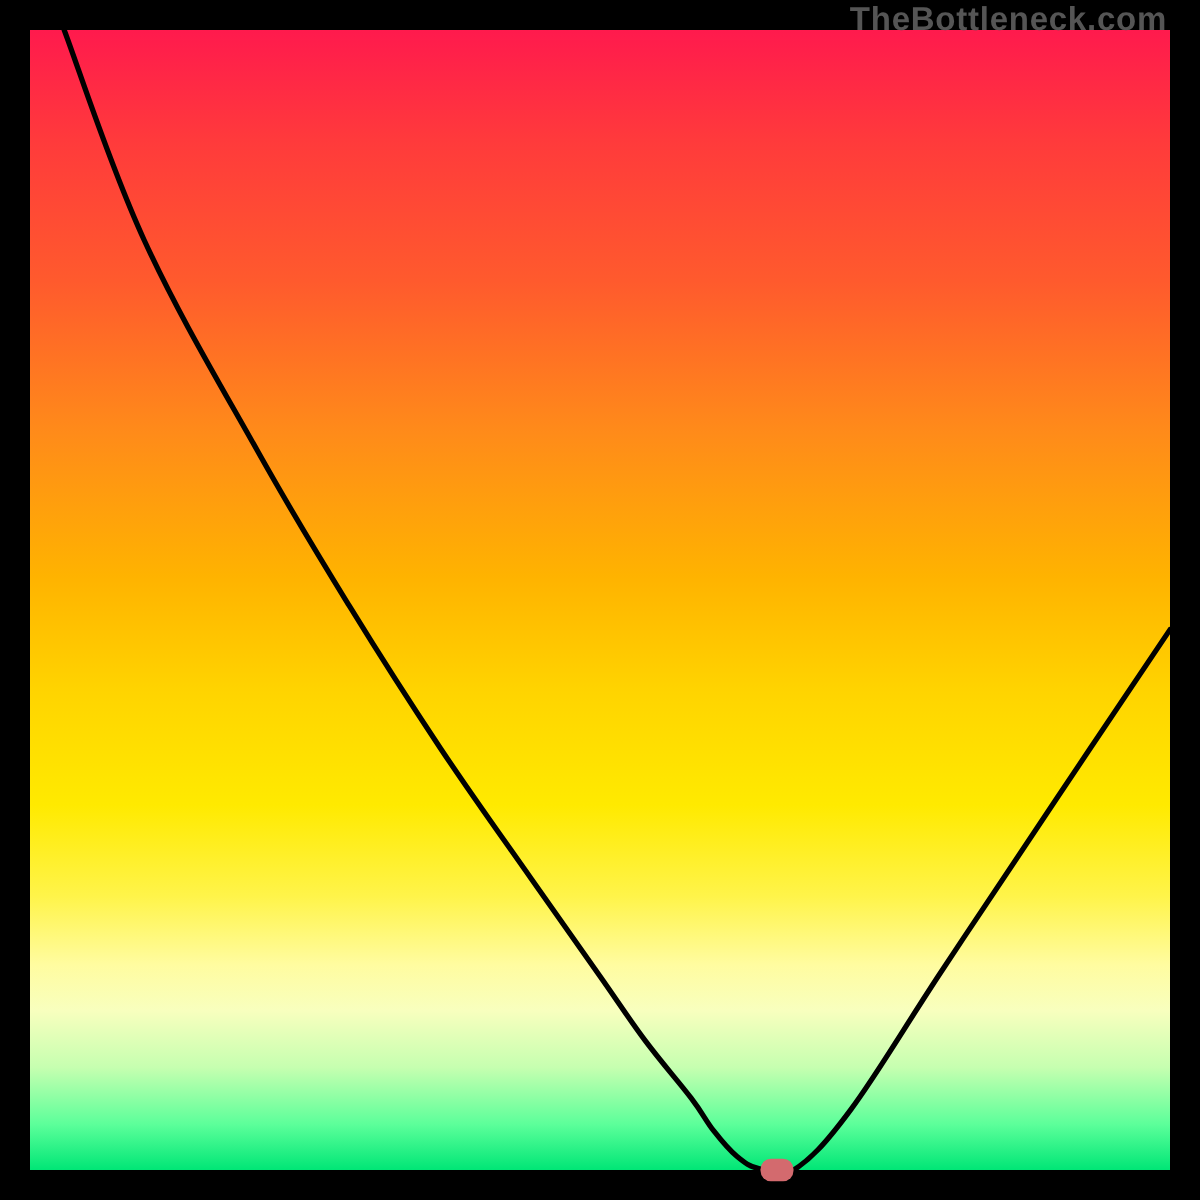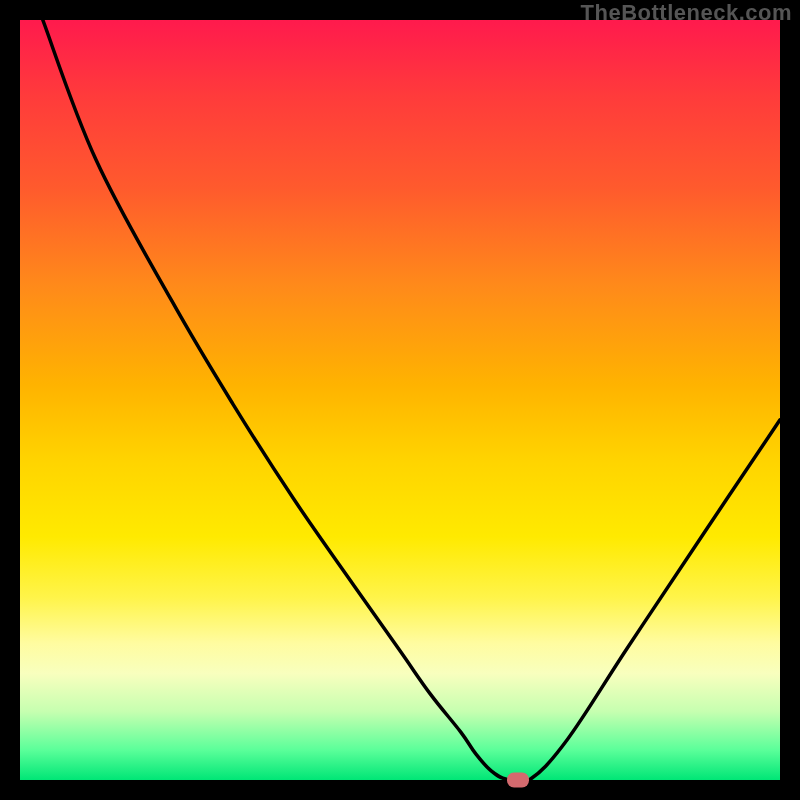--- a/index.html
+++ b/index.html
@@ -32,21 +32,21 @@
       #fff44a 76%,
       #fffca0 82%,
       #f8ffbe 86%,
       #c6ffb0 91%,
       #5cff9a 96%,
       #00e676 100%);
   }
   .attribution {
     position: absolute;
     top: 0px;
-    right: 8px;
+    right: 22px;
     font-family: Arial, Helvetica, sans-serif;
     font-size: 22px;
     font-weight: 600;
     color: #555555;
     letter-spacing: 0.5px;
   }
   svg.curve {
     position: absolute;
     left: 0;
     top: 0;

